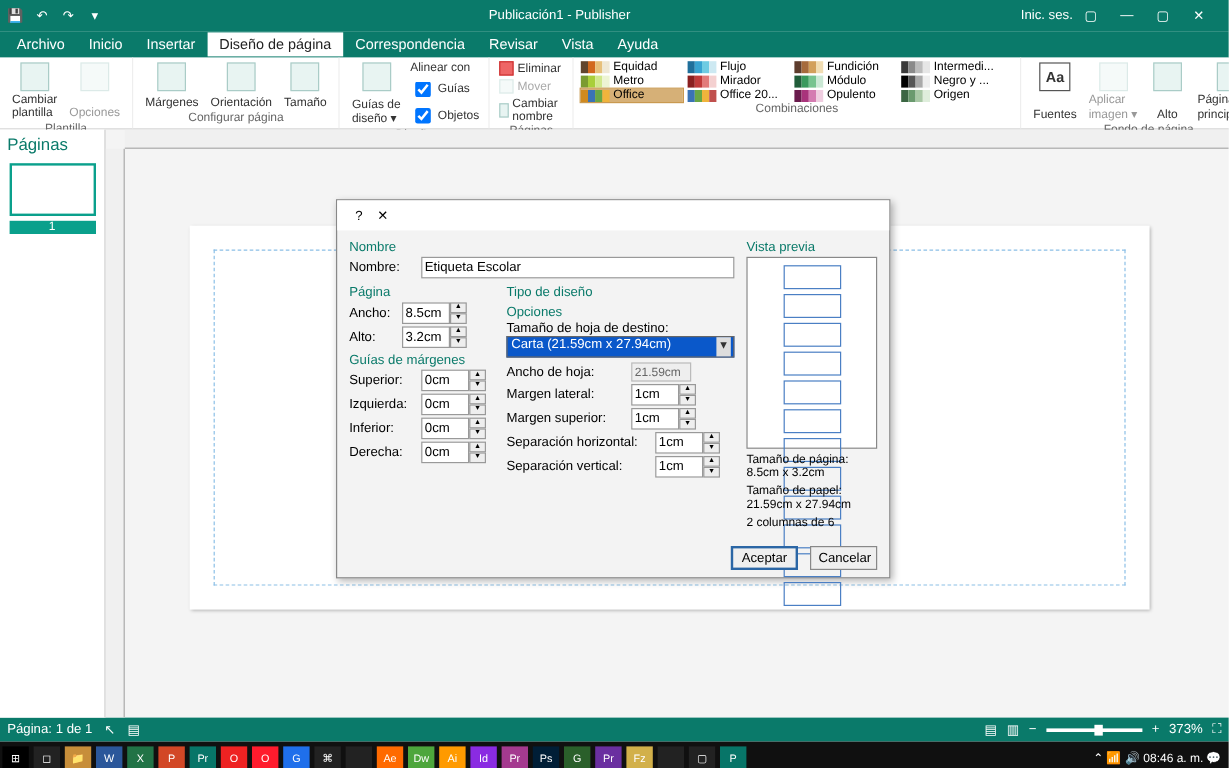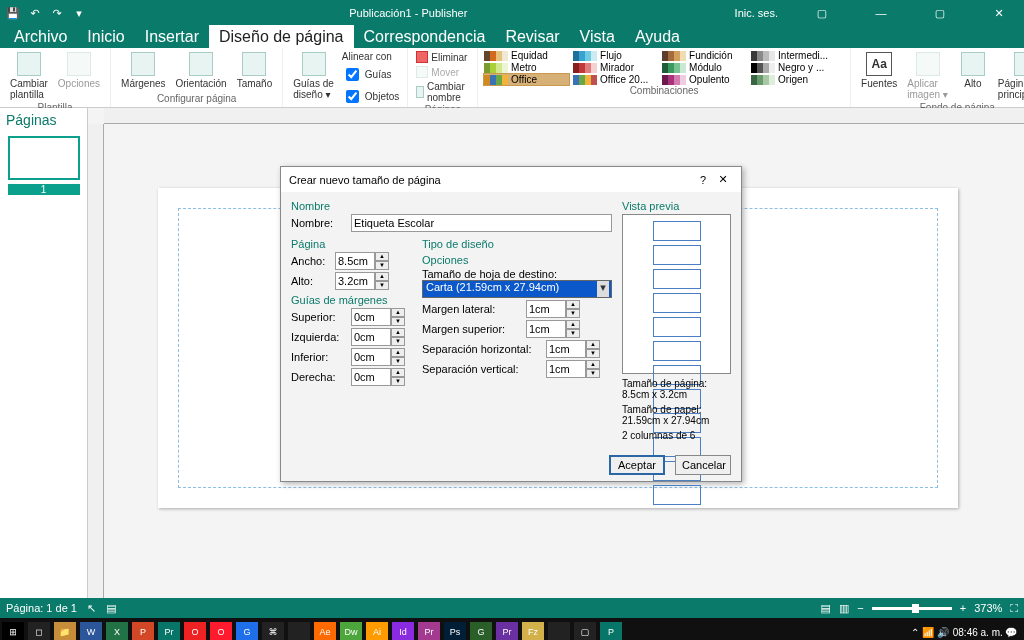--- a/index.html
+++ b/index.html
@@ -3,34 +3,34 @@
 <meta charset="utf-8">
 <style>
 * { box-sizing: border-box; font-family: "Segoe UI", sans-serif; }
 body { margin: 0; width: 1024px; height: 640px; background: #fff; overflow: hidden; font-size: 11px; position: relative; }
 
 
 .titlebar { height: 26px; background: #0a7a6a; display: flex; align-items: center; color: #fff; font-size: 11px; }
 .titlebar .qat { display: flex; gap: 8px; padding: 0 6px; align-items: center; }
 .titlebar .qat span { width: 14px; height: 14px; display: inline-flex; align-items: center; justify-content: center; }
 .titlebar .title { flex: 1; text-align: center; }
-.titlebar .right { display: flex; gap: 29px; padding: 0 10px; align-items: center; }
+.titlebar .right { display: flex; gap: 0; padding: 0 10px; align-items: center; }
 .titlebar .winbtn { width: 30px; text-align: center; }
 
 
 .menubar { height: 22px; background: #0a7a6a; display: flex; align-items: center; padding-left: 4px; }
-.menubar .tab { padding: 3px 10px; color: #fff; font-size: 16px; cursor: pointer; }
+.menubar .tab { padding: 3px 10px; color: #fff; font-size: 12px; cursor: pointer; }
 .menubar .tab.active { background: #fff; color: #222; }
 
 
 .ribbon { height: 60px; background: #fff; border-bottom: 1px solid #ccc; display: flex; }
 .ribbon .group { display: flex; flex-direction: column; align-items: center; padding: 2px 6px; border-right: 1px solid #eee; }
 .ribbon .group .items { display: flex; gap: 2px; flex: 1; }
 .ribbon .group .glabel { font-size: 10px; color: #666; padding-bottom: 1px; }
-.rbtn { display: flex; flex-direction: column; align-items: center; justify-content: flex-start; padding: 2px 4px; font-size: 10px; color: #333; gap: 2px; min-width: 38px; }
+.rbtn { display: flex; flex-direction: column; align-items: center; justify-content: space-between; padding: 2px 4px; font-size: 10px; color: #333; gap: 2px; min-width: 38px; }
 .rbtn.disabled { color: #999; }
 .ricon { width: 24px; height: 24px; background: #e8f4f2; border: 1px solid #aaccc7; }
 .rsmall { display: flex; align-items: center; font-size: 10px; gap: 3px; color: #333; padding: 1px 2px; }
 .rsmall .sicon { width: 12px; height: 12px; background: #e8f4f2; border: 1px solid #aaccc7; }
 .schemes { display: flex; flex-wrap: wrap; width: 360px; gap: 1px 4px; }
 .scheme { display: flex; align-items: center; gap: 3px; width: 85px; font-size: 10px; }
 .scheme.sel { background: #d6b077; outline: 1px solid #c99950; }
 .swatch { width: 24px; height: 10px; display: flex; }
 .swatch span { flex: 1; }
 .aaicon { width: 26px; height: 24px; border: 1px solid #555; display: flex; align-items: center; justify-content: center; font-size: 12px; font-weight: bold; }
@@ -339,21 +339,20 @@
     <div class="hruler"></div>
     <div class="vruler"></div>
     <div class="page">
         <div class="pageinner"></div>
       </div>
   </div>
 </div>
 
 <div class="dialog">
   <div class="dtitle">
-    <span class="t">Crear nuevo tamaño de página</span>
     <span class="dbtn">?</span>
     <span class="dbtn">✕</span>
   </div>
   <div class="dbody">
     <div class="left">
       <div class="dlabel">Nombre</div>
       <div class="frow">
           <label>Nombre:</label>
           <input type="text" style="flex: 1 1 0%;" value="Etiqueta Escolar">
         </div>
@@ -425,20 +424,24 @@
             </div>
         </div>
 
         <div style="flex:1">
           <div class="dlabel">Tipo de diseño</div>
 
           <div class="dlabel">Opciones</div>
           <div>Tamaño de hoja de destino:</div>
           <div class="targetsel">Carta (21.59cm x 27.94cm)</div>
 
+          <div class="frow" style="margin-top:4px">
+              <label style="width:100px">Ancho de hoja:</label>
+              <input class="roinput" readonly="" value="21.59cm" style="">
+            </div>
           <div class="frow">
               <label style="width:100px">Margen lateral:</label>
               <div class="spin">
                 <input value="1cm" style="">
                 <div class="ud">
                   <span>▲</span>
                   <span>▼</span>
                 </div>
               </div>
             </div>

